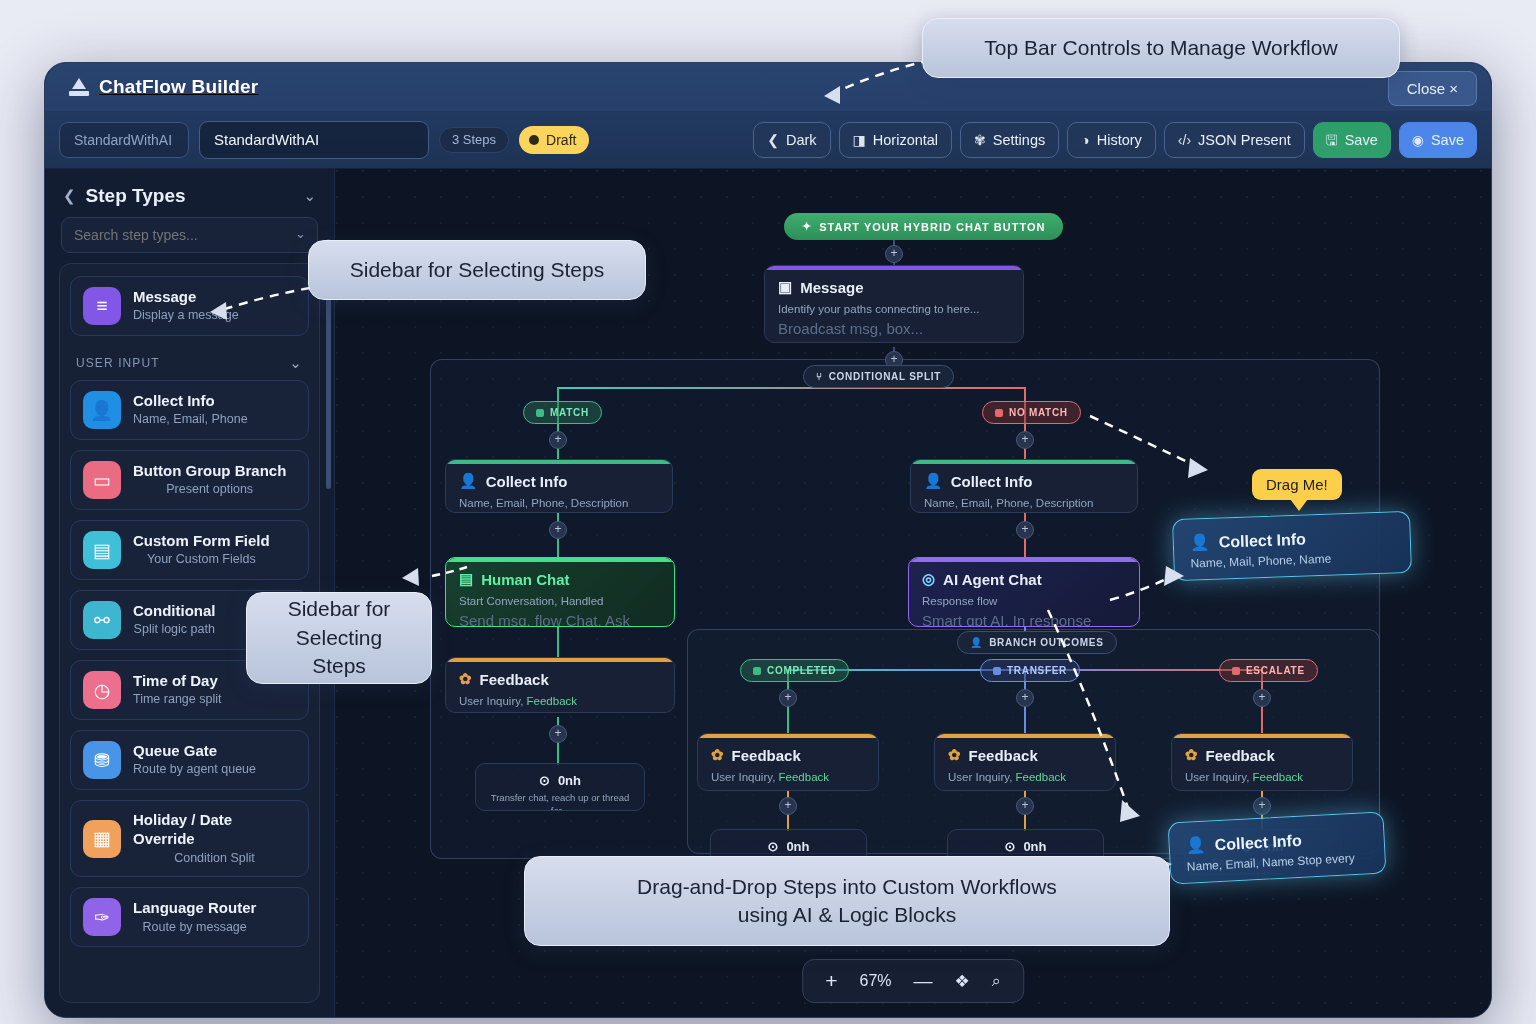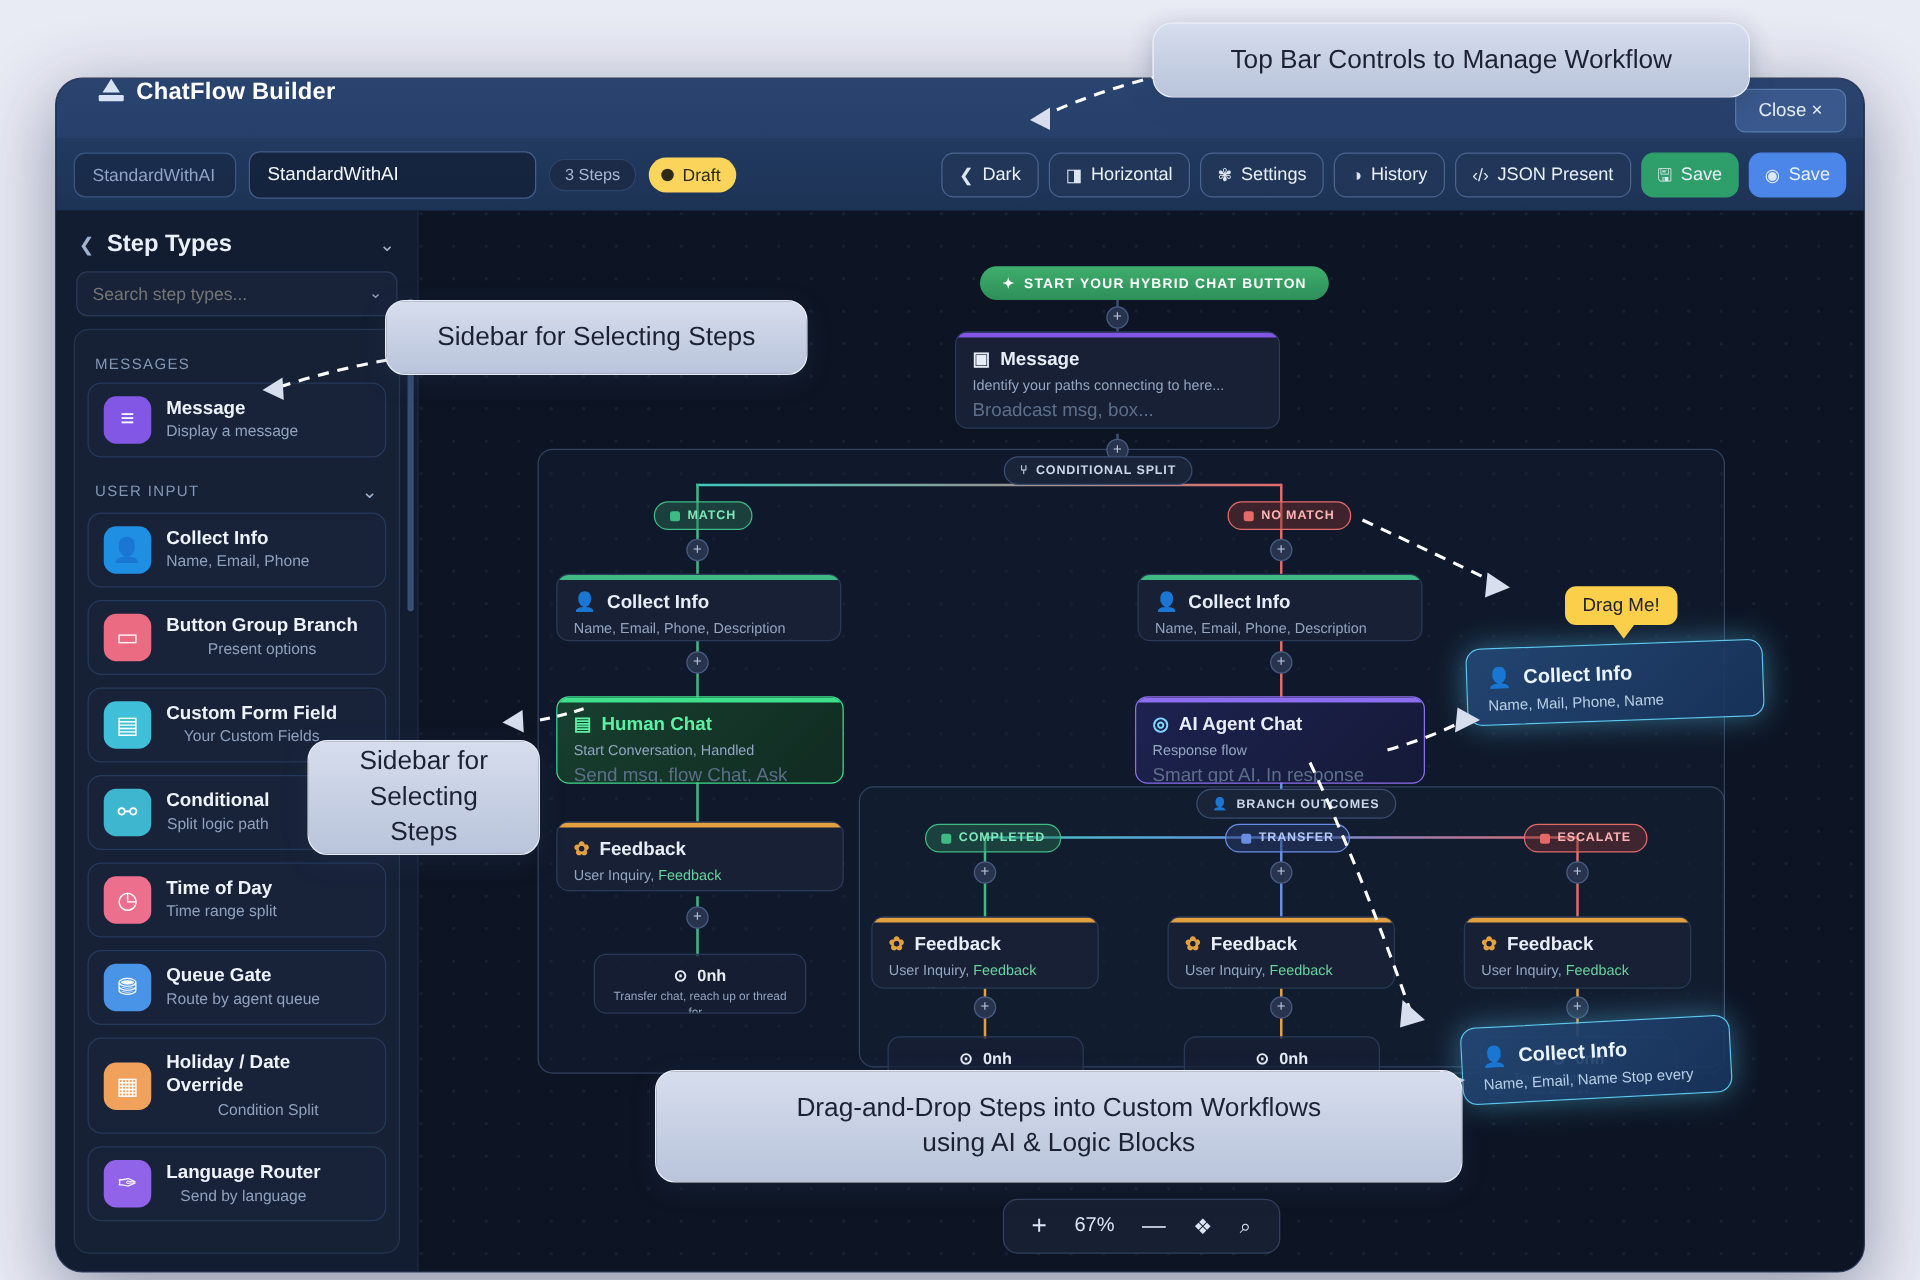--- a/index.html
+++ b/index.html
@@ -14,21 +14,21 @@
     position:absolute; left:44px; top:62px; width:1448px; height:956px;
     background:#101a2e;
     border-radius:22px;
     border:1px solid #2d3c5c;
     box-shadow: 0 16px 60px rgba(30,40,70,.45);
     overflow:hidden;
   }
   
   #titlebar {
     height:48px; background:linear-gradient(180deg,#2a4470 0%,#26406b 100%);
-    display:flex; align-items:flex-start; padding:0 34px; position:relative;
+    display:flex; align-items:center; padding:0 24px; position:relative;text-decoration:underline;
   }
   #titlebar .tb-title {
     color:#ffffff; font-size:19px; font-weight:bold; letter-spacing:.2px;
   }
   .logo-mark {
     width:20px; height:18px; margin-right:10px; position:relative; display:inline-block;
     vertical-align:-3px;
   }
   .logo-mark:before{
     content:""; position:absolute; left:3px; top:0; width:0;height:0;
@@ -258,23 +258,20 @@
         <span class="sh-title">Step Types</span>
         <span class="chev">⌄</span>
       </div>
       <div id="search-wrap">
         <input id="search-input" placeholder="Search step types..." style="">
         <span id="search-chevron">⌄</span>
       </div>
 
       <div id="step-list">
 
-        <div class="group-label">
-          <span>MESSAGES</span>
-        </div>
         <div class="step-card">
           <div class="step-ico" style="background:#8257e6">≡</div>
           <div class="step-txt">
             <div class="t">Message</div>
             <div class="s">Display a message</div>
           </div>
         </div>
 
         <div class="group-label">
           <span>USER INPUT</span>
@@ -327,21 +324,21 @@
           <div class="step-ico" style="background:#f0a15c">▦</div>
           <div class="step-txt">
             <div class="t">Holiday / Date Override</div>
             <div class="s">Condition Split</div>
           </div>
         </div>
         <div class="step-card">
           <div class="step-ico" style="background:#9163e8">✑</div>
           <div class="step-txt">
             <div class="t">Language Router</div>
-            <div class="s">Send by language</div>
+            <div class="s">Route by message</div>
           </div>
         </div>
 
       </div>
       <div id="sidebar-scrollbar"></div>
     </div>
 
     <div id="canvas">
 
       <div class="grpbox" style="left:95px;top:190px;width:950px;height:500px;"></div>

